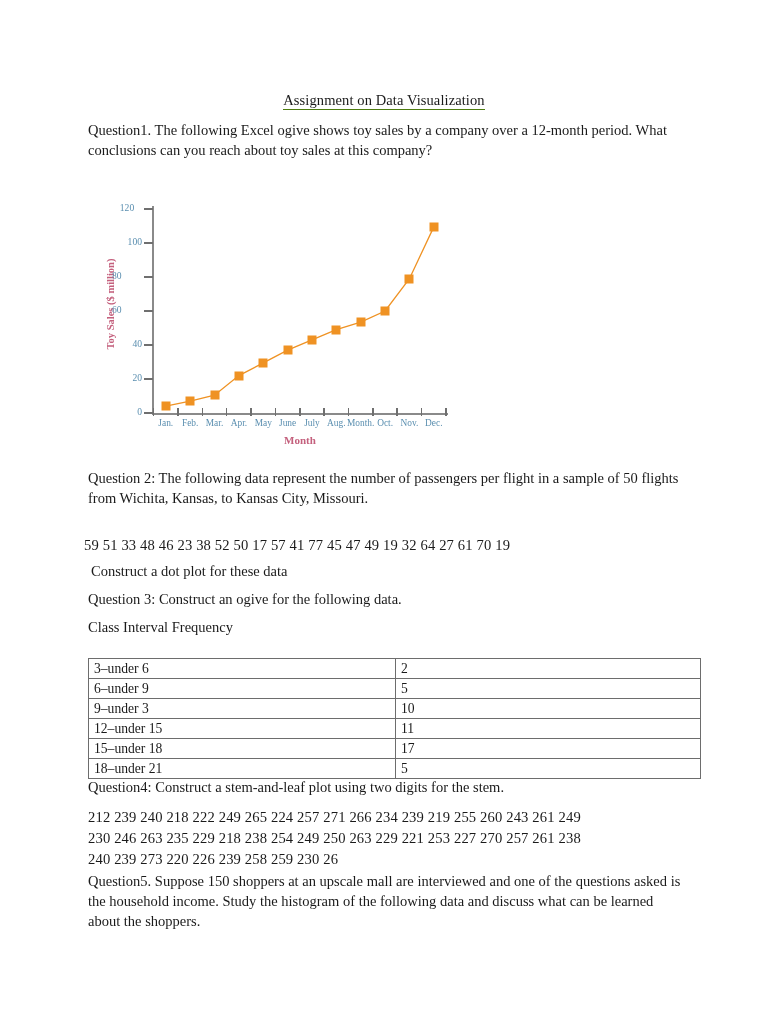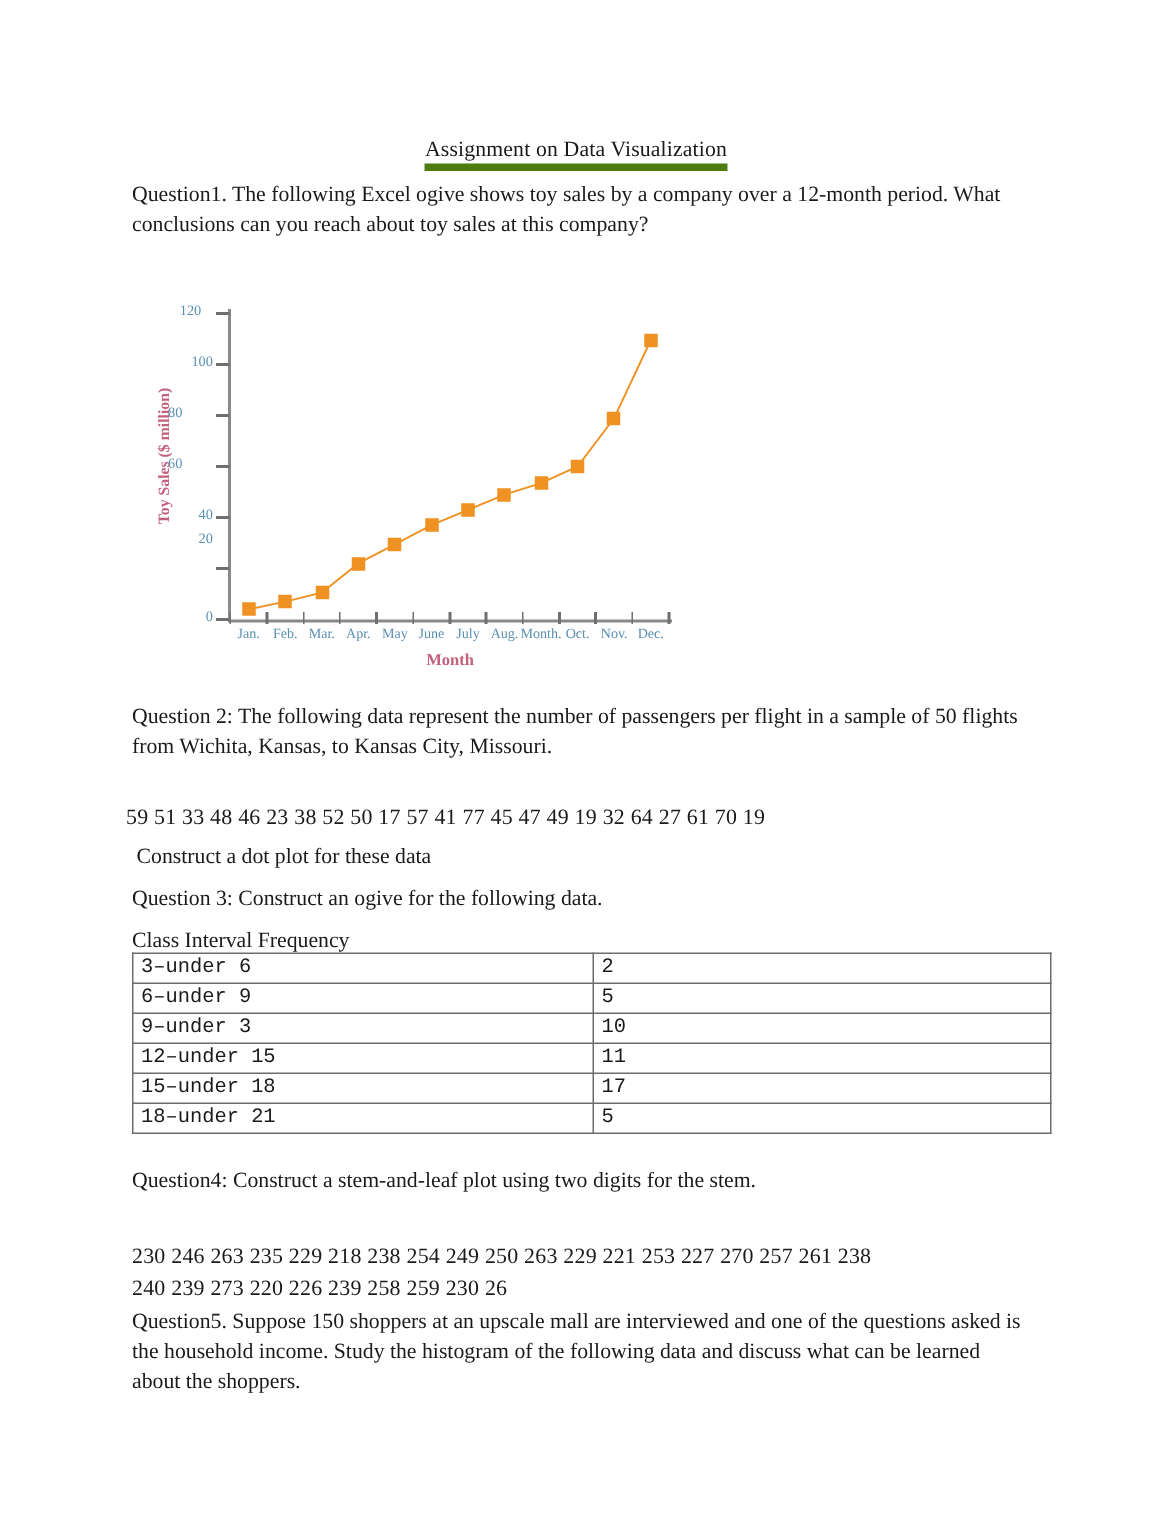--- a/index.html
+++ b/index.html
@@ -24,21 +24,21 @@
   }
   .doc-title {
     text-align: center;
     font-size: 14.5px;
     letter-spacing: 0.1px;
     margin: 0;
     padding-top: 92px;
     font-weight: normal;
   }
   .doc-title span {
-    border-bottom: 5px solid #4d7c0f;
+    border-bottom: 1px solid #4d7c0f;
     padding-bottom: 1px;
   }
   .para {
     font-size: 14.5px;
     line-height: 20px;
     margin: 0;
     padding: 0;
   }
   .block {
     position: absolute;
@@ -165,21 +165,21 @@
     <div class="x-axis-line"></div>
     <div class="axis-title-y">Toy Sales ($ million)</div>
     <div class="axis-title-x">Month</div>
     <svg class="chart-svg">
       <polyline id="chart-line" fill="none" stroke="#ef9223" stroke-width="1.3" points="53.78,210.20 78.15,205.10 102.52,199.15 126.88,179.60 151.25,166.85 175.62,154.10 199.98,143.90 224.35,133.70 248.72,126.05 273.08,115.00 297.45,82.70 321.82,30.85"></polyline>
     </svg>
     <div id="chart-dynamic">
         <div class="y-tick" style="top: 216.2px;"></div>
         <div style="position: absolute; top: 210px; left: 0px; width: 30px; text-align: right; font-size: 9.6px; color: rgb(91, 143, 176);">0</div>
         <div class="y-tick" style="top: 182.2px;"></div>
-        <div style="position: absolute; top: 158px; left: 0px; width: 30px; text-align: right; font-size: 9.6px; color: rgb(91, 143, 176);">20</div>
+        <div style="position: absolute; top: 176px; left: 0px; width: 30px; text-align: right; font-size: 9.6px; color: rgb(91, 143, 176);">20</div>
         <div class="y-tick" style="top: 148.2px;"></div>
         <div style="position: absolute; top: 142px; left: 0px; width: 30px; text-align: right; font-size: 9.6px; color: rgb(91, 143, 176);">40</div>
         <div class="y-tick" style="top: 114.2px;"></div>
         <div style="position: absolute; top: 108px; left: 0px; width: 30px; text-align: left; font-size: 9.6px; color: rgb(91, 143, 176);">60</div>
         <div class="y-tick" style="top: 80.2px;"></div>
         <div style="position: absolute; top: 74px; left: 0px; width: 30px; text-align: left; font-size: 9.6px; color: rgb(91, 143, 176);">80</div>
         <div class="y-tick" style="top: 46.2px;"></div>
         <div style="position: absolute; top: 40px; left: 0px; width: 30px; text-align: right; font-size: 9.6px; color: rgb(91, 143, 176);">100</div>
         <div class="y-tick" style="top: 12.2px;"></div>
         <div style="position: absolute; top: 6px; left: 0px; width: 30px; text-align: center; font-size: 9.6px; color: rgb(91, 143, 176);">120</div>
@@ -223,21 +223,21 @@
       </div>
   </div>
 
   <div class="block para" style="top:468px;">Question 2: The following data represent the number of passengers per flight in a sample of 50 flights from Wichita, Kansas, to Kansas City, Missouri.</div>
   <div class="block mono-data" style="top:535px;left:84px;width:640px;">59 51 33 48 46 23 38 52 50 17 57 41 77 45 47 49 19 32 64 27 61 70 19</div>
   <div class="block para" style="top:561px;left:91px;">Construct a dot plot for these data</div>
 
   <div class="block para" style="top:589px;">Question 3: Construct an ogive for the following data.</div>
   <div class="block para" style="top:617px;">Class Interval Frequency</div>
 
-  <div class="block" style="top:635px;font-family:Liberation Mono, monospace;">
+  <div class="block" style="top:658px;">
     <table class="freq">
       <tbody id="freq-tbody">
           <tr>
             <td class="c1">3–under 6</td>
             <td class="c2">2</td>
           </tr>
           <tr>
             <td class="c1">6–under 9</td>
             <td class="c2">5</td>
           </tr>
@@ -255,18 +255,19 @@
           </tr>
           <tr>
             <td class="c1">18–under 21</td>
             <td class="c2">5</td>
           </tr>
         </tbody>
     </table>
   </div>
 
   <div class="block para" style="top:777px;">Question4: Construct a stem-and-leaf plot using two digits for the stem.</div>
+  <div class="block mono-data" style="top:807px;width:640px;">212 239 240 218 222 249 265 224 257 271 266 234 239 219 255 260 243 261 249</div>
   <div class="block mono-data" style="top:828px;width:640px;">230 246 263 235 229 218 238 254 249 250 263 229 221 253 227 270 257 261 238</div>
   <div class="block mono-data" style="top:849px;width:640px;">240 239 273 220 226 239 258 259 230 26</div>
 
   <div class="block para" style="top:871px;">Question5. Suppose 150 shoppers at an upscale mall are interviewed and one of the questions asked is the household income. Study the histogram of the following data and discuss what can be learned about the shoppers.</div>
 
 </div>
 
 </body></html>

